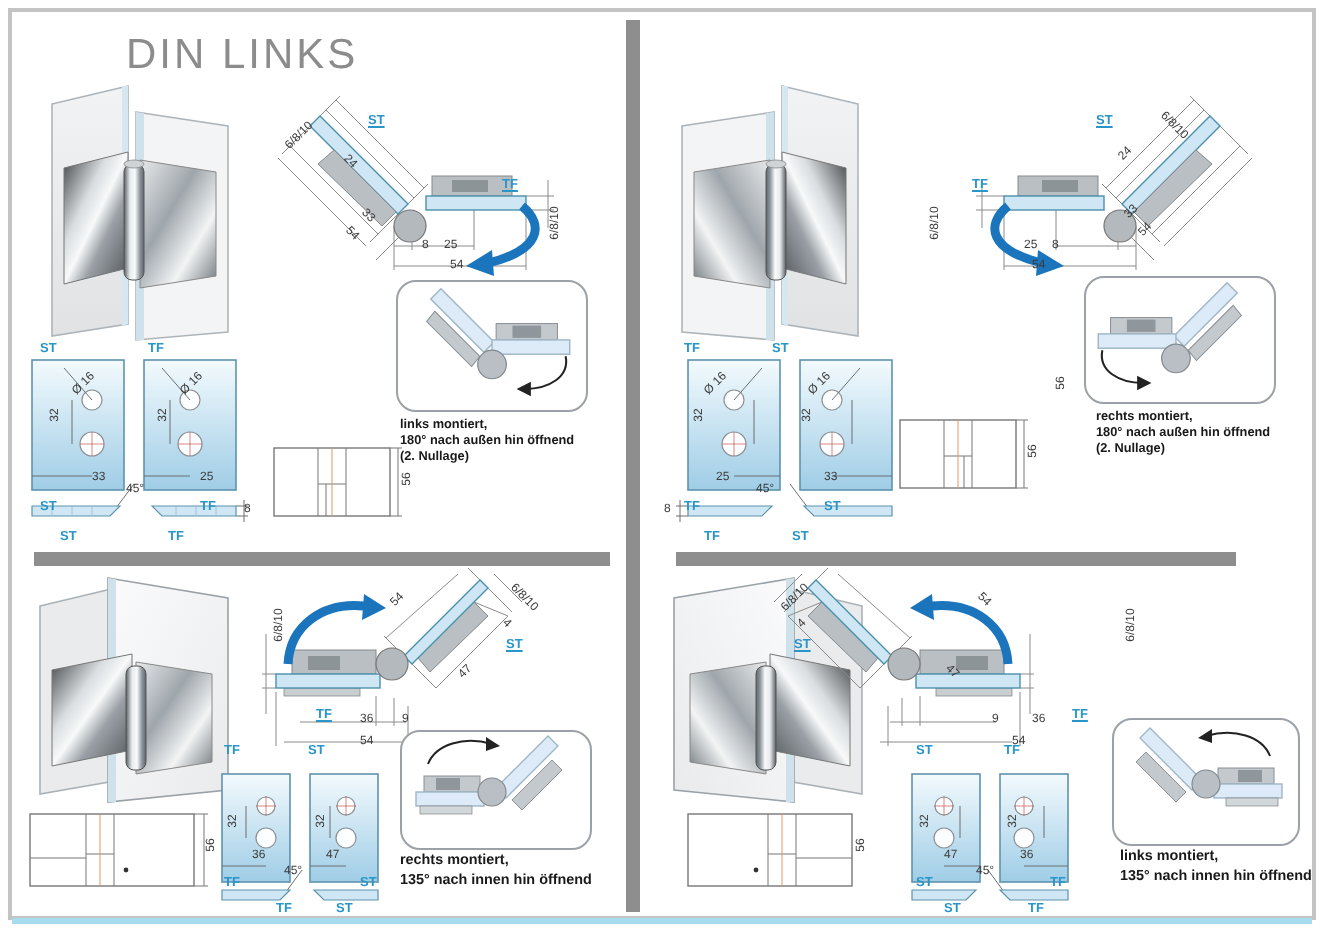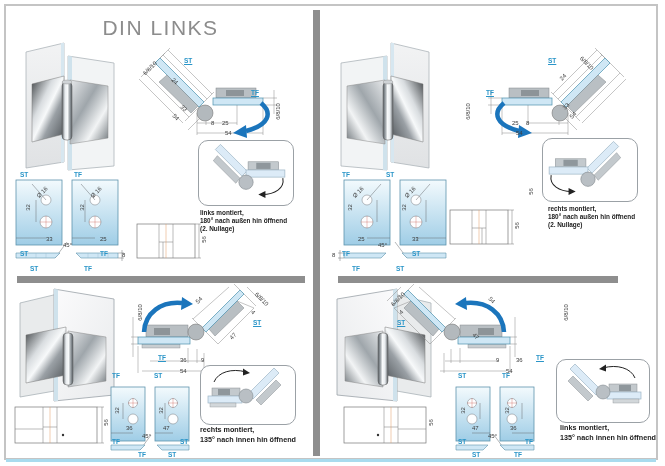--- a/index.html
+++ b/index.html
@@ -3,21 +3,21 @@
 <meta charset="utf-8">
 <style>
   html,body{margin:0;padding:0;background:#fff}
   .page{position:relative;width:665px;height:466px;background:#ffffff;font-family:"Liberation Sans",sans-serif;overflow:hidden}
   .frame{position:absolute;left:4px;top:4px;width:650px;height:452px;border:2px solid #c4c4c4;z-index:0}
   .vdiv{position:absolute;left:313px;top:10px;width:7px;height:446px;background:#8e8e8e;z-index:1}
   .hdl{position:absolute;left:17px;top:276px;width:288px;height:7px;background:#8e8e8e;z-index:1}
   .hdr{position:absolute;left:338px;top:276px;width:280px;height:7px;background:#8e8e8e;z-index:1}
   .bline{position:absolute;left:6px;top:459px;width:650px;height:3px;background:#a9dbee;z-index:1}
   .q{position:absolute;z-index:2}
-  .title{position:absolute;font-size:21px;color:#8c8c8c;letter-spacing:1.5px;text-align:center;white-space:nowrap}
+  .title{position:absolute;font-size:21px;color:#8c8c8c;letter-spacing:1.5px;white-space:nowrap}
   .lab{position:absolute;font-size:6px;line-height:7px;color:#3c3c3c;white-space:nowrap}
   .cy{color:#2a95c8;font-weight:bold;font-size:6.5px}
   .und{text-decoration:underline}
   .r45{transform:rotate(-45deg)}
   .r45p{transform:rotate(45deg)}
   .rv{transform:rotate(-90deg)}
   .cap{position:absolute;font-size:6.4px;line-height:8px;font-weight:bold;color:#191919;white-space:nowrap}
   .capb{font-size:7.2px;line-height:9px}
   .rbox{position:absolute;border:1px solid #9ba1a6;border-radius:10px;background:#fff}
   .rbox svg{position:static;display:block}

